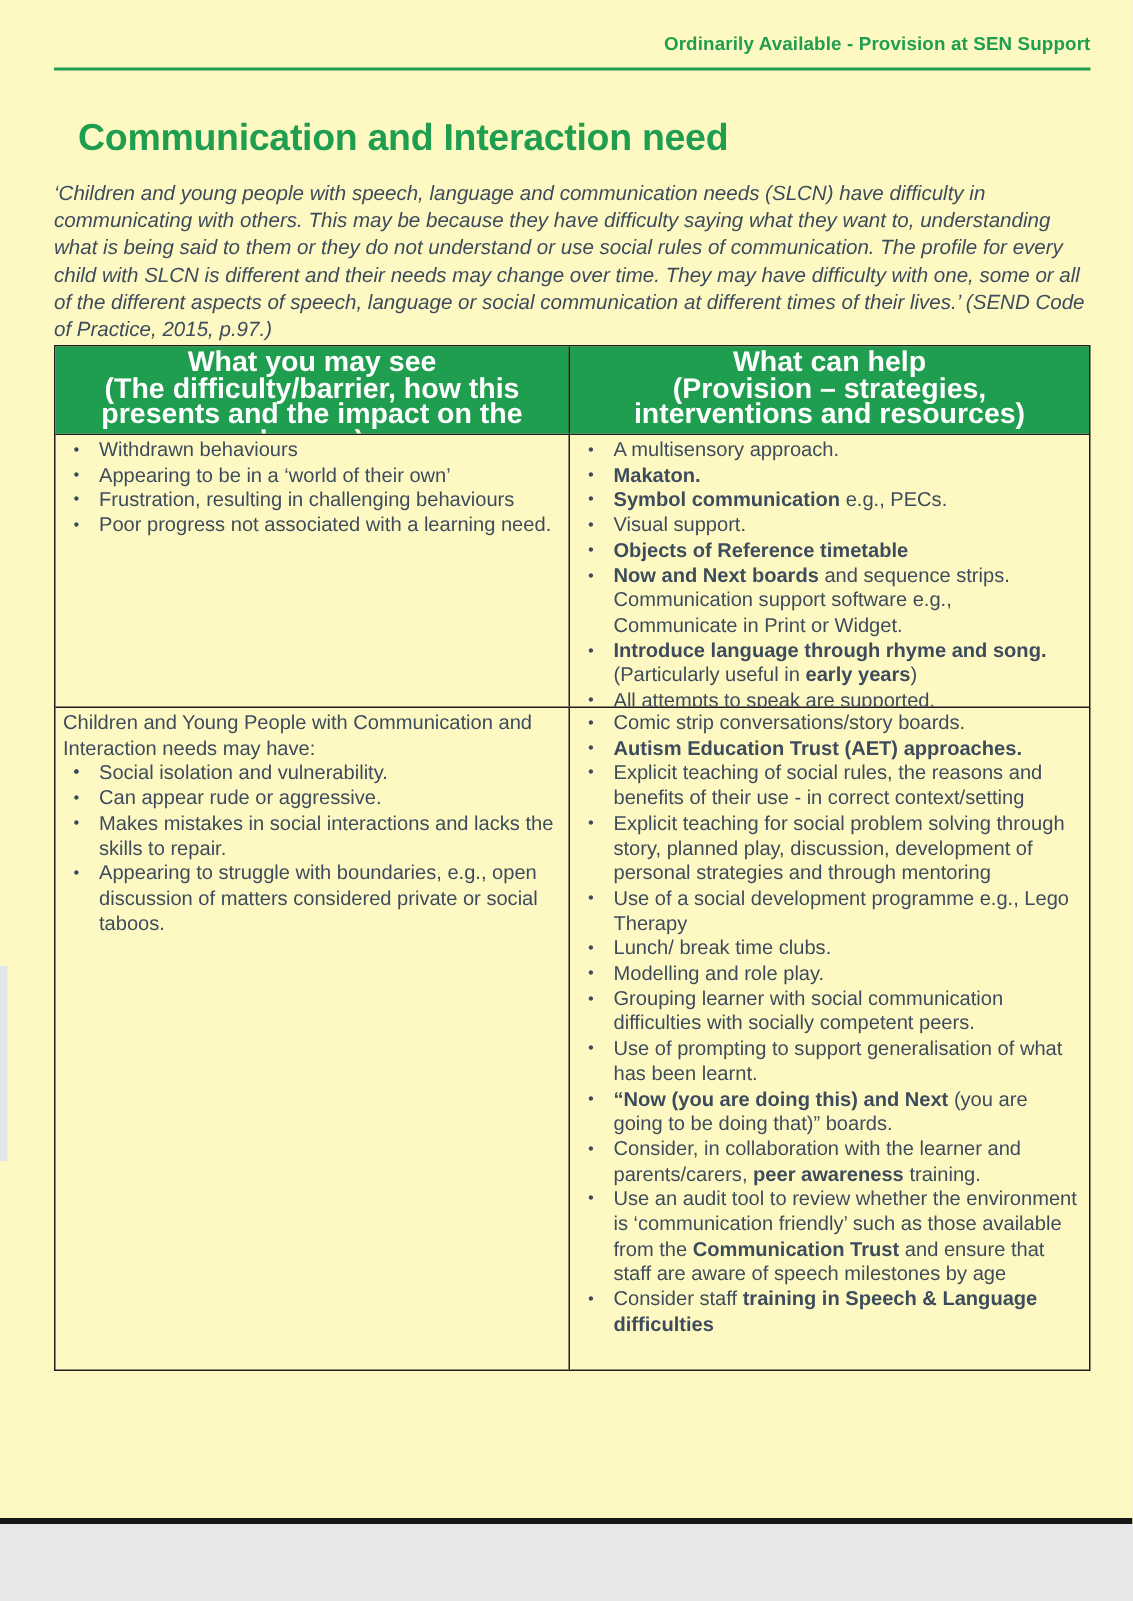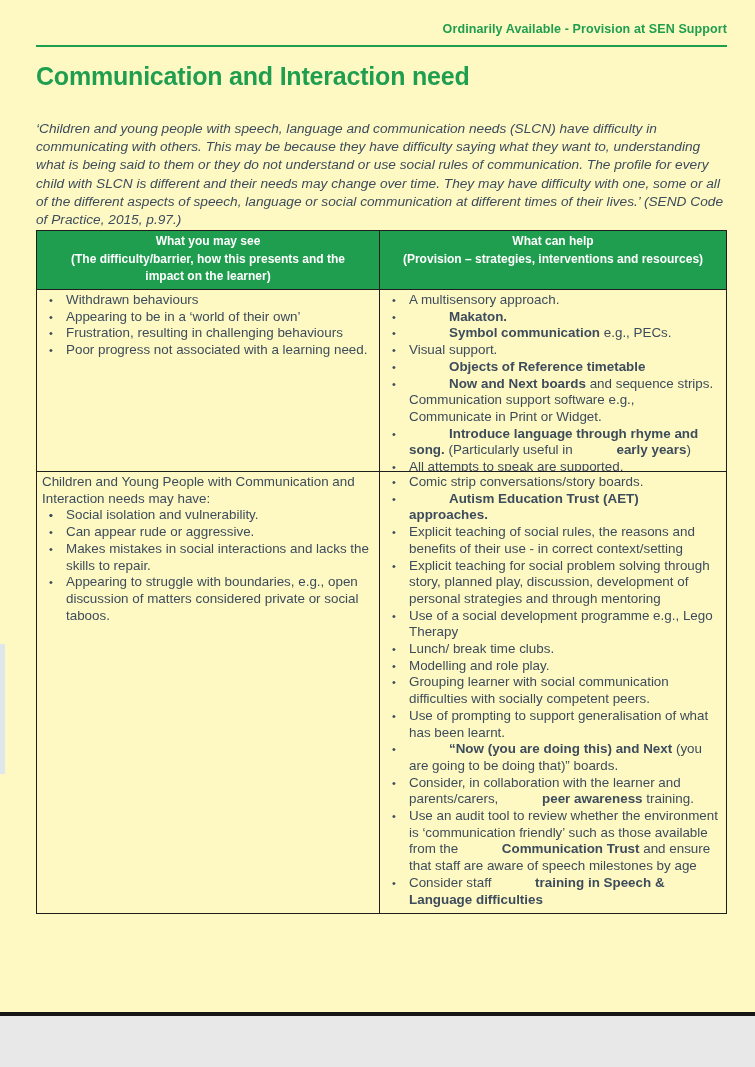--- a/index.html
+++ b/index.html
@@ -17,21 +17,21 @@
   .running-header {
     position:absolute; top:22px; right:28px;
     color:#1f9e4f; font-weight:bold; font-size:12.5px;
     letter-spacing:0.1px;
   }
   .header-rule {
     position:absolute; top:45px; left:36px; width:691px; height:2px;
     background:#1f9e4f;
   }
   .page-title {
-    position:absolute; top:62px; left:36px; margin:0;
+    position:absolute; top:62px; left:36px; margin:16px;
     color:#1f9e4f; font-size:25px; font-weight:bold; letter-spacing:-0.2px;
   }
   .intro-quote {
     position:absolute; top:120px; left:36px; width:693px; margin:0;
     font-style:italic; font-size:13.7px; line-height:18.2px; color:#3d4c5c;
   }
 
   .provision-table {
     position:absolute; top:230px; left:36px; width:691px;
     border:1.5px solid #1e1e1e;
@@ -42,36 +42,36 @@
     display:grid; grid-template-columns:342px 1fr;
     box-sizing:border-box;
   }
   .t-row + .t-row { border-top:1px solid #1e1e1e; }
   .t-head { height:58px; }
   .t-body-1 { height:182px; }
   .t-body-2 { height:442px; }
 
   .th {
     background:#1f9e4f; color:#ffffff; font-weight:bold;
-    text-align:center; font-size:12px; line-height:17.6px;
+    text-align:center; font-size:19px; line-height:17.6px;
     padding:2px 14px 2px; box-sizing:border-box; overflow:hidden;
   }
   .th + .th, .cell + .cell { border-left:1px solid #1e1e1e; }
 
   .cell {
     padding:2px 6px 2px 5px; box-sizing:border-box; overflow:hidden;
   }
   .cell-intro { margin:0; }
 
   ul.bullets { margin:0; padding:0; list-style:none; }
   ul.bullets li { position:relative; padding-left:24px; }
   ul.bullets .bullet {
     position:absolute; left:7px; top:0; font-size:11px;
   }
-  b { font-weight:bold;margin-left:40px; }
+  b { font-weight:bold; }
 
   .page-number {
     position:absolute; top:1033px; left:18px; width:755px;
     text-align:center; color:#1f9e4f; font-size:11px; font-weight:bold;
   }
   .scan-artifact-left {
     position:absolute; left:0; top:644px; width:5px; height:130px;
     background:#dfe6ec;
   }
   .scan-edge-bottom {

